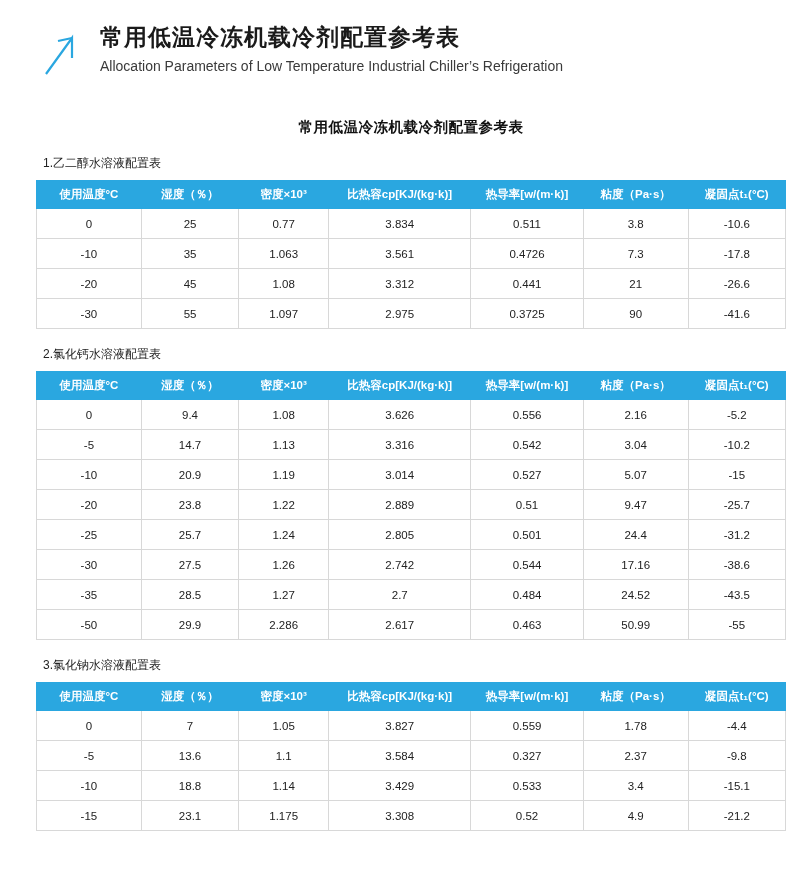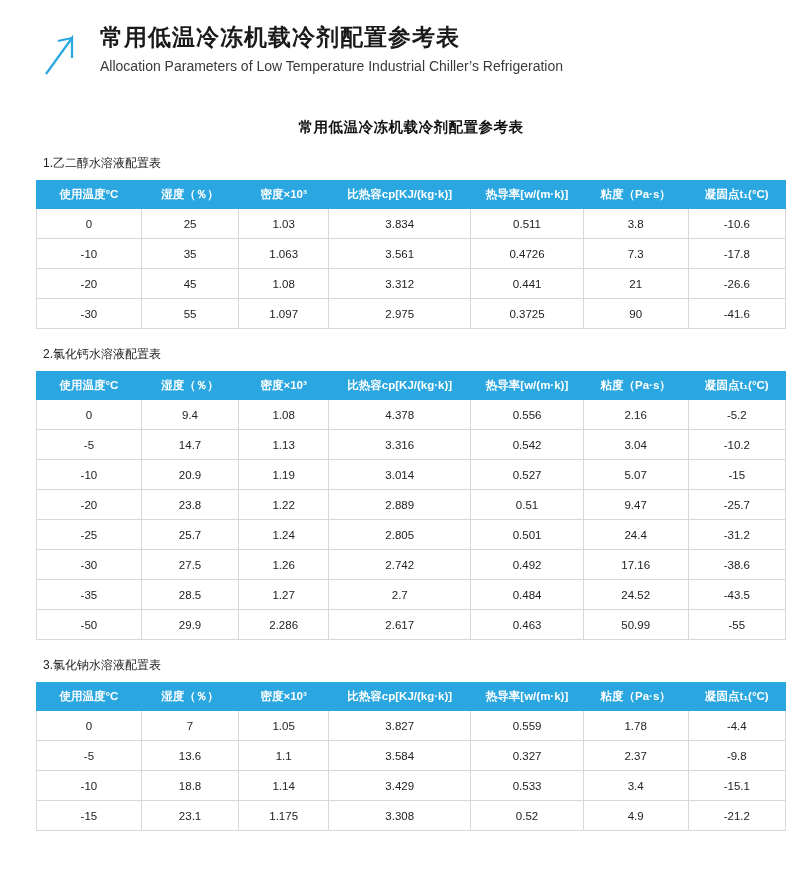--- a/index.html
+++ b/index.html
@@ -149,21 +149,21 @@
                 <th>比热容cp[KJ/(kg·k)]</th>
                 <th>热导率[w/(m·k)]</th>
                 <th>粘度（Pa·s）</th>
                 <th>凝固点t₁(°C)</th>
               </tr>
             </thead>
             <tbody>
               <tr class="row">
                 <td>0</td>
                 <td>25</td>
-                <td>1.03</td>
+                <td>0.77</td>
                 <td>3.834</td>
                 <td>0.511</td>
                 <td>3.8</td>
                 <td>-10.6</td>
               </tr>
               <tr class="row">
                 <td>-10</td>
                 <td>35</td>
                 <td>1.063</td>
                 <td>3.561</td>
@@ -213,21 +213,21 @@
                 <th>热导率[w/(m·k)]</th>
                 <th>粘度（Pa·s）</th>
                 <th>凝固点t₁(°C)</th>
               </tr>
             </thead>
             <tbody>
               <tr class="row">
                 <td>0</td>
                 <td>9.4</td>
                 <td>1.08</td>
-                <td>4.378</td>
+                <td>3.626</td>
                 <td>0.556</td>
                 <td>2.16</td>
                 <td>-5.2</td>
               </tr>
               <tr class="row">
                 <td>-5</td>
                 <td>14.7</td>
                 <td>1.13</td>
                 <td>3.316</td>
                 <td>0.542</td>
@@ -259,21 +259,21 @@
                 <td>2.805</td>
                 <td>0.501</td>
                 <td>24.4</td>
                 <td>-31.2</td>
               </tr>
               <tr class="row">
                 <td>-30</td>
                 <td>27.5</td>
                 <td>1.26</td>
                 <td>2.742</td>
-                <td>0.492</td>
+                <td>0.544</td>
                 <td>17.16</td>
                 <td>-38.6</td>
               </tr>
               <tr class="row">
                 <td>-35</td>
                 <td>28.5</td>
                 <td>1.27</td>
                 <td>2.7</td>
                 <td>0.484</td>
                 <td>24.52</td>

